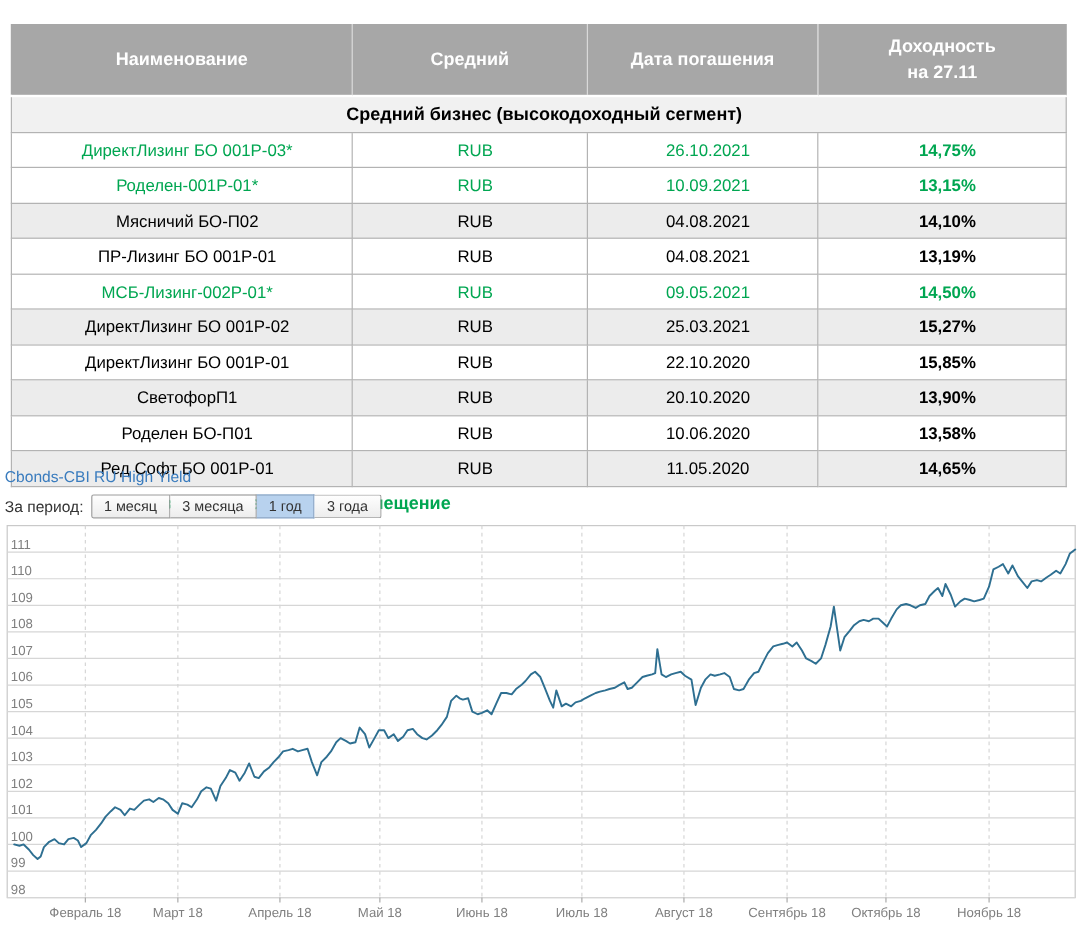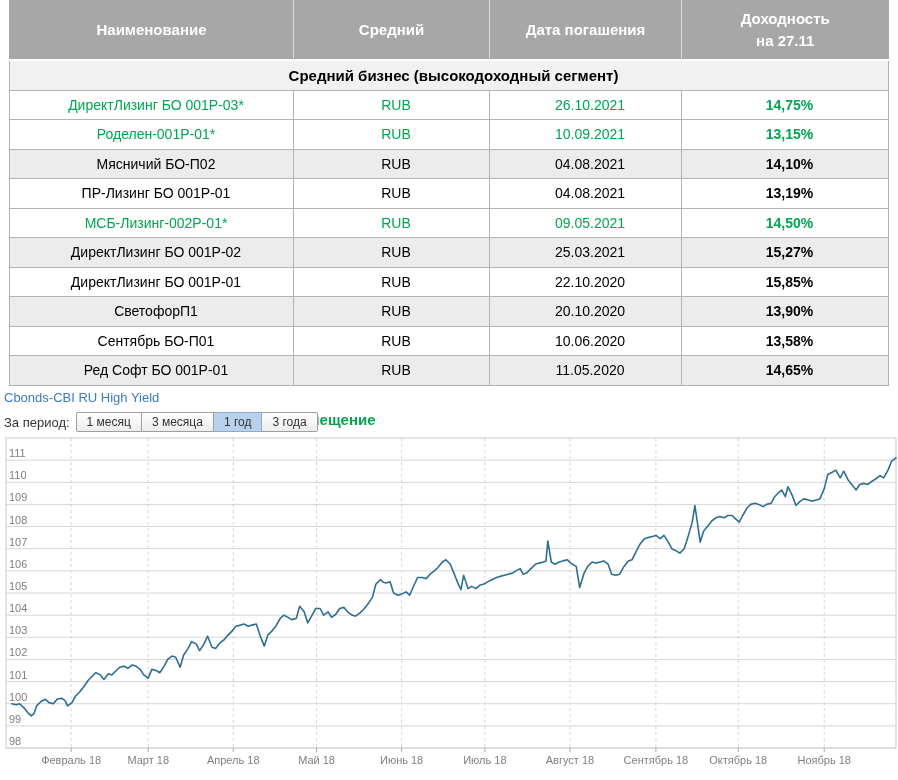--- a/index.html
+++ b/index.html
@@ -1,20 +1,20 @@
 <!DOCTYPE html>
 <html style="--green: #00a651; --link-blue: #3a7cbe; --header-bg: #a7a7a7; --section-bg: #f1f1f1; --row-shaded-bg: #ececec; --border: #b3b3b3; --axis-text: #7f7f7f; --btn-selected-bg: #b8d2ee;"><head>
 <meta charset="utf-8">
 <style>
   html,body{margin:0;padding:0;background:#fff;}
   .page{position:relative;width:898px;height:780px;background:#fff;overflow:hidden;
         font-family:"Liberation Sans",sans-serif;}
 
   
-  table.bonds{position:absolute;left:9px;top:0;width:879px;border-collapse:collapse;
+  table.bonds{position:absolute;left:9px;top:20px;width:879px;border-collapse:collapse;
               table-layout:fixed;}
   table.bonds col.c1{width:284px;} table.bonds col.c2{width:196px;}
   table.bonds col.c3{width:192px;} table.bonds col.c4{width:207px;}
   table.bonds th{background:var(--header-bg);color:#fff;font-weight:bold;font-size:15px;
                  height:57px;text-align:center;vertical-align:middle;white-space:pre-line;
                  border-left:1px solid #d9d9d9;border-bottom:2px solid #fff;line-height:1.45;}
   table.bonds th:first-child{border-left:1px solid var(--header-bg);}
   table.bonds td{border:1px solid var(--border);font-size:14px;text-align:center;
                  vertical-align:middle;height:26.5px;color:#000;background:#fff;padding-left:10px;}
   table.bonds tr.section td{background:var(--section-bg);font-weight:bold;font-size:15px;}
@@ -111,21 +111,21 @@
           <td>22.10.2020</td>
           <td class="yield">15,85%</td>
         </tr>
         <tr class="shaded">
           <td>СветофорП1</td>
           <td>RUB</td>
           <td>20.10.2020</td>
           <td class="yield">13,90%</td>
         </tr>
         <tr class="">
-          <td>Сентябрь БО-П01</td>
+          <td>Роделен БО-П01</td>
           <td>RUB</td>
           <td>10.06.2020</td>
           <td class="yield">13,58%</td>
         </tr>
         <tr class="shaded">
           <td>Ред Софт БО 001Р-01</td>
           <td>RUB</td>
           <td>11.05.2020</td>
           <td class="yield">14,65%</td>
         </tr>

